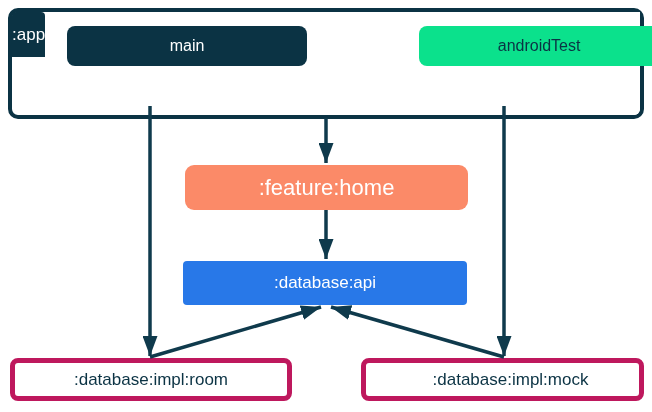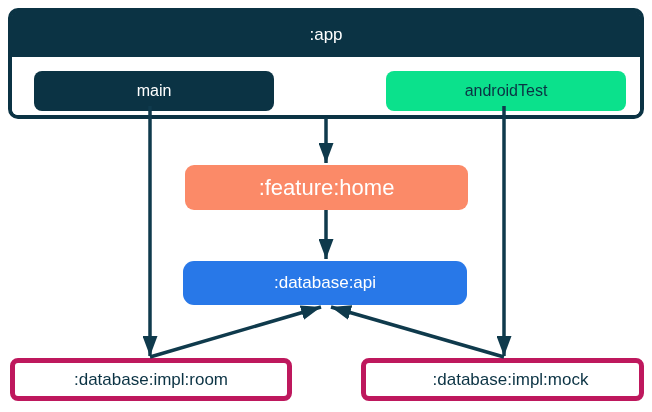--- a/index.html
+++ b/index.html
@@ -18,21 +18,21 @@
   
   .app-container {
     position: absolute;
     left: 8px; top: 8px;
     width: 636px; height: 111px;
     box-sizing: border-box;
     border: 4px solid #0b3344;
     border-radius: 10px;
     background: #ffffff;
     display: flex;
-    flex-direction: column;
+    flex-direction: row;
   }
   .app-header {
     height: 45px;
     background: #0b3344;
     border-radius: 4px 4px 0 0;
     display: flex;
     align-items: center;
     justify-content: center;
     color: #ffffff;
     font-size: 17px;
@@ -72,21 +72,21 @@
     background: #fb8a68;
     color: #ffffff;
     border-radius: 9px;
     font-size: 22px;
   }
   .node-database-api {
     left: 183px; top: 261px;
     width: 284px; height: 44px;
     background: #2878e8;
     color: #ffffff;
-    border-radius: 11px;
+    border-radius: 4px;
     font-size: 17px;
   }
   .node-impl {
     background: #ffffff;
     color: #0b3344;
     border: 5px solid #be185d;
     height: 43px;
     font-size: 17px;
   }
   .node-impl-room { left: 10px;  top: 358px; width: 282px; }

